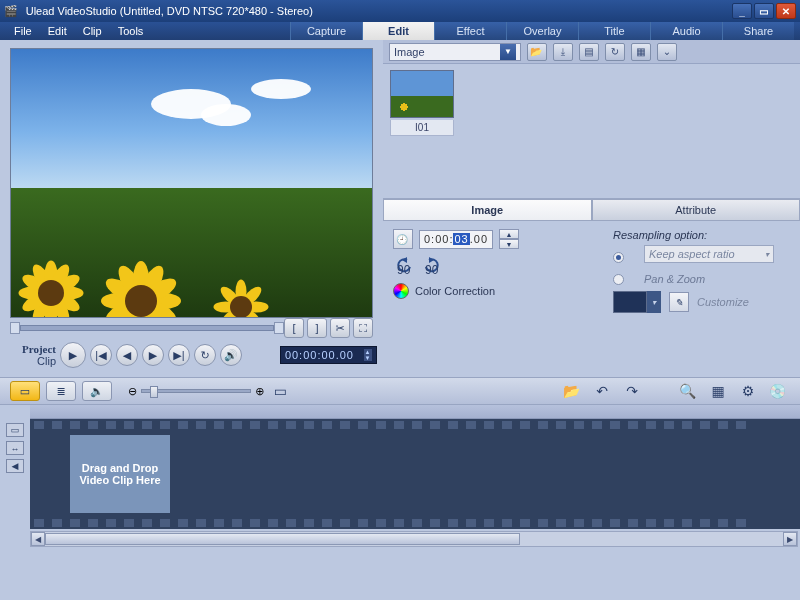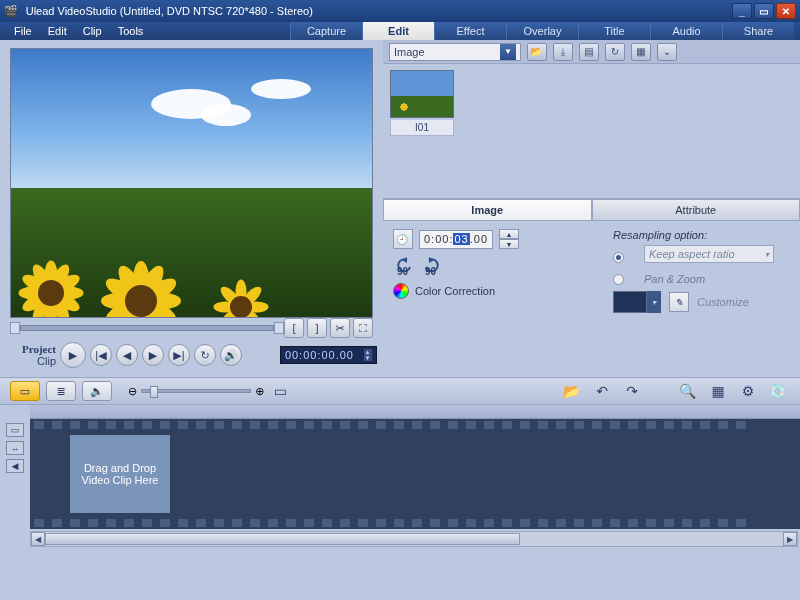--- a/index.html
+++ b/index.html
@@ -59,21 +59,21 @@
 .proptab { flex:1; background:linear-gradient(#e9ebf1,#c9d0de); border:1px solid #9aa6c1; display:flex; align-items:center; justify-content:center; color:#2a3654; }
 .proptab.active { background:linear-gradient(#fbfbfc,#eceef3); font-weight:bold; }
 .propbody { padding:8px 10px; display:flex; }
 .propleft { width:200px; }
 .proprow { display:flex; align-items:center; gap:6px; margin-bottom:8px; color:#2a3654; }
 .iconbtn { width:20px; height:20px; border:1px solid #8a96b4; background:linear-gradient(#f3f4f8,#d4dae6); display:flex;align-items:center;justify-content:center; font-size:10px; color:#2a3e68; }
 .durbox { border:1px solid #8a96b4; background:#f2f3f7; padding:2px 4px; font-family:monospace; font-size:11px; letter-spacing:1px; color:#333; }
 .durbox .hl { background:#2a5abf; color:#fff; padding:0 1px; }
 .rot { position:relative; width:22px;height:18px; }
 .rot svg { position:absolute; inset:0; }
-.rot .n { position:absolute; bottom:-2px; left:4px; font-size:10px; color:#2a3e68; font-weight:bold; }
+.rot .n { position:absolute; bottom:-2px; left:4px; font-size:12px; color:#2a3e68; font-weight:normal; }
 .wheel { width:16px;height:16px; border-radius:50%; background: conic-gradient(red,yellow,lime,cyan,blue,magenta,red); border:1px solid #666; }
 
 .propright { flex:1; padding-left:20px;font-style:italic; }
 .propright .lbl { color:#2a3654; margin-bottom:4px; }
 .radio { display:flex; align-items:center; gap:20px; margin-bottom:4px; color:#6d7a97; font-size:11px;}
 .radio .dot { width:11px;height:11px;border-radius:50%;border:1px solid #8492af; background:#eceef3; position:relative;}
 .radio.sel .dot::after { content:""; position:absolute; inset:2px; border-radius:50%; background:#3a5a9c;}
 .combo { width:130px; height:18px; border:1px solid #9aa6c1; background:#e5e8ef; display:flex; align-items:center; padding:0 4px; color:#7a86a0; margin-bottom:6px;}
 .combo .cd { margin-left:auto; font-size:8px; color:#7a86a0; }
 .colswatch { display:flex; align-items:center; gap:8px; margin-top:6px; }
@@ -86,21 +86,21 @@
 .zoom { display:flex; align-items:center; gap:4px; margin-left:10px; }
 .zoom .ztrack { width:110px; height:4px; background:#9aa8c6; border:1px solid #7d8ba9; position:relative;}
 .zoom .zthumb { position:absolute; left:8px; top:-4px; width:8px; height:12px; background:linear-gradient(#eef0f5,#c3cbdb); border:1px solid #7b89a8; }
 .midicon { width:24px; height:22px; display:flex;align-items:center;justify-content:center; color:#2a3e68; font-size:14px; }
 
 .timeline { background:#bcc8e0; }
 .truler { height:14px; background:linear-gradient(#b6c1dc,#a4b1cf); border-bottom:1px solid #8a98b8; margin-left:30px;}
 .trow { display:flex; }
 .trackhead { width:30px; display:flex; flex-direction:column; align-items:center; padding-top:4px; gap:4px;}
 .trackhead .th { width:18px;height:14px; border:1px solid #7a88a7; background:#c7d0e3; display:flex;align-items:center;justify-content:center;font-size:9px;color:#2a3e66;}
-.film { flex:1; height:110px; background:#30415f; position:relative; }
+.film { flex:1; height:110px; background:#30415f; position:relative;font-weight:bold; }
 .sprocket { position:absolute; left:0; right:0; height:12px; display:flex; }
 .sprocket.top { top:0; } .sprocket.bot { bottom:0; }
 .sprocket span { width:10px; height:8px; margin:2px 4px; background:#4a5d80; }
 .clip { position:absolute; left:40px; top:16px; bottom:16px; width:100px; background:#7b95ba; display:flex; align-items:center; justify-content:center; text-align:center; color:#fff; font-size:10px; padding:4px; }
 .hscroll { height:16px; background:#c7d0e3; border:1px solid #9aa6c2; margin:2px 2px 0 30px; position:relative;}
 .hscroll .bar { position:absolute; left:14px; top:1px; bottom:1px; width:62%; background:linear-gradient(#e3e8f2,#b9c3da); border:1px solid #8b98b5;}
 .hscroll .arr { position:absolute; top:0; bottom:0; width:14px; background:linear-gradient(#e3e8f2,#b9c3da); border:1px solid #8b98b5; display:flex;align-items:center;justify-content:center;font-size:8px;color:#3a4a70;}
 .hscroll .arr.l{left:0}.hscroll .arr.r{right:0}
 
 .sqbtns { display:flex; gap:3px; margin-left:auto; margin-right:4px;}

